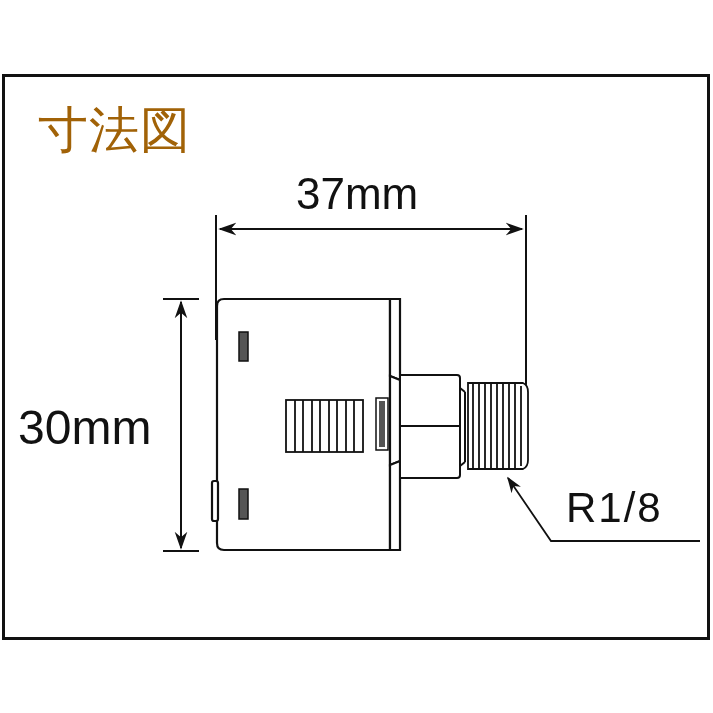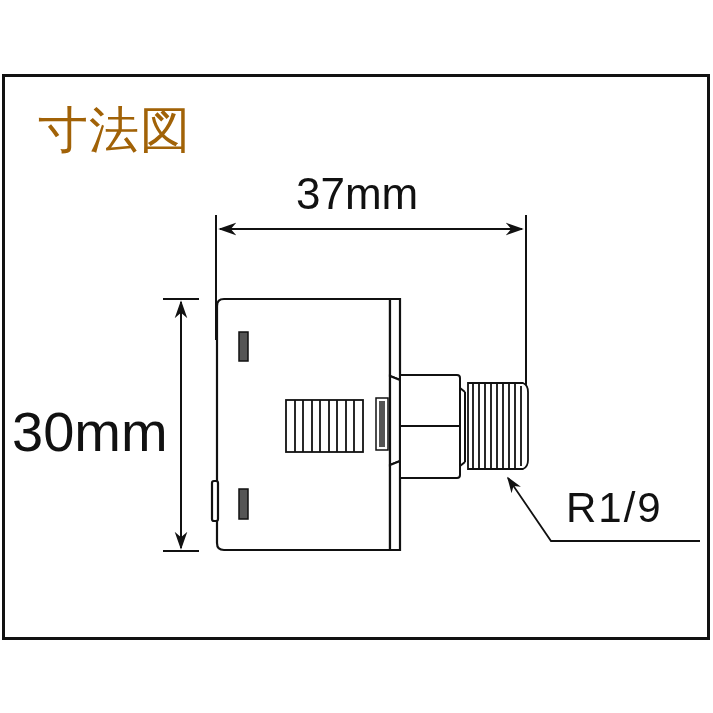--- a/index.html
+++ b/index.html
@@ -11,33 +11,33 @@
     .title {
       position: absolute; left: 38px; top: 105px;
       font-family: "DejaVu Sans", sans-serif; font-size: 50px; line-height: 1;
       color: #a16207; letter-spacing: 1px;
     }
     .dim-label {
       position: absolute; font-family: "Liberation Sans", sans-serif;
       color: #111111; line-height: 1;
     }
     .dim-w { left: 296px; top: 172px; font-size: 44px; }
-    .dim-h { left: 12px; top: 404px; font-size: 56px; text-align: right; }
+    .dim-h { left: 18px; top: 404px; font-size: 48px; text-align: right; }
     .thread-label { left: 566px; top: 487px; font-size: 42px; letter-spacing: 2px; }
     svg.drawing { position: absolute; left: 0; top: 0; }
   </style>
 </head>
 <body>
 
 <div class="frame"></div>
 
 <div class="title">寸法図</div>
 <div class="dim-label dim-w">37mm</div>
 <div class="dim-label dim-h">30mm</div>
-<div class="dim-label thread-label">R1/9</div>
+<div class="dim-label thread-label">R1/8</div>
 
 <svg class="drawing" width="713" height="713" viewBox="0 0 713 713">
   <defs>
     <marker id="arrow" viewBox="0 0 10 10" refX="9" refY="5" markerWidth="9" markerHeight="9" orient="auto-start-reverse">
       <path d="M0,1.5 L10,5 L0,8.5 L3,5 Z" fill="#111111"></path>
     </marker>
   </defs>
 
   <g stroke="#111111" stroke-width="2" fill="none">
     <line x1="216" y1="215" x2="216" y2="340"></line>

